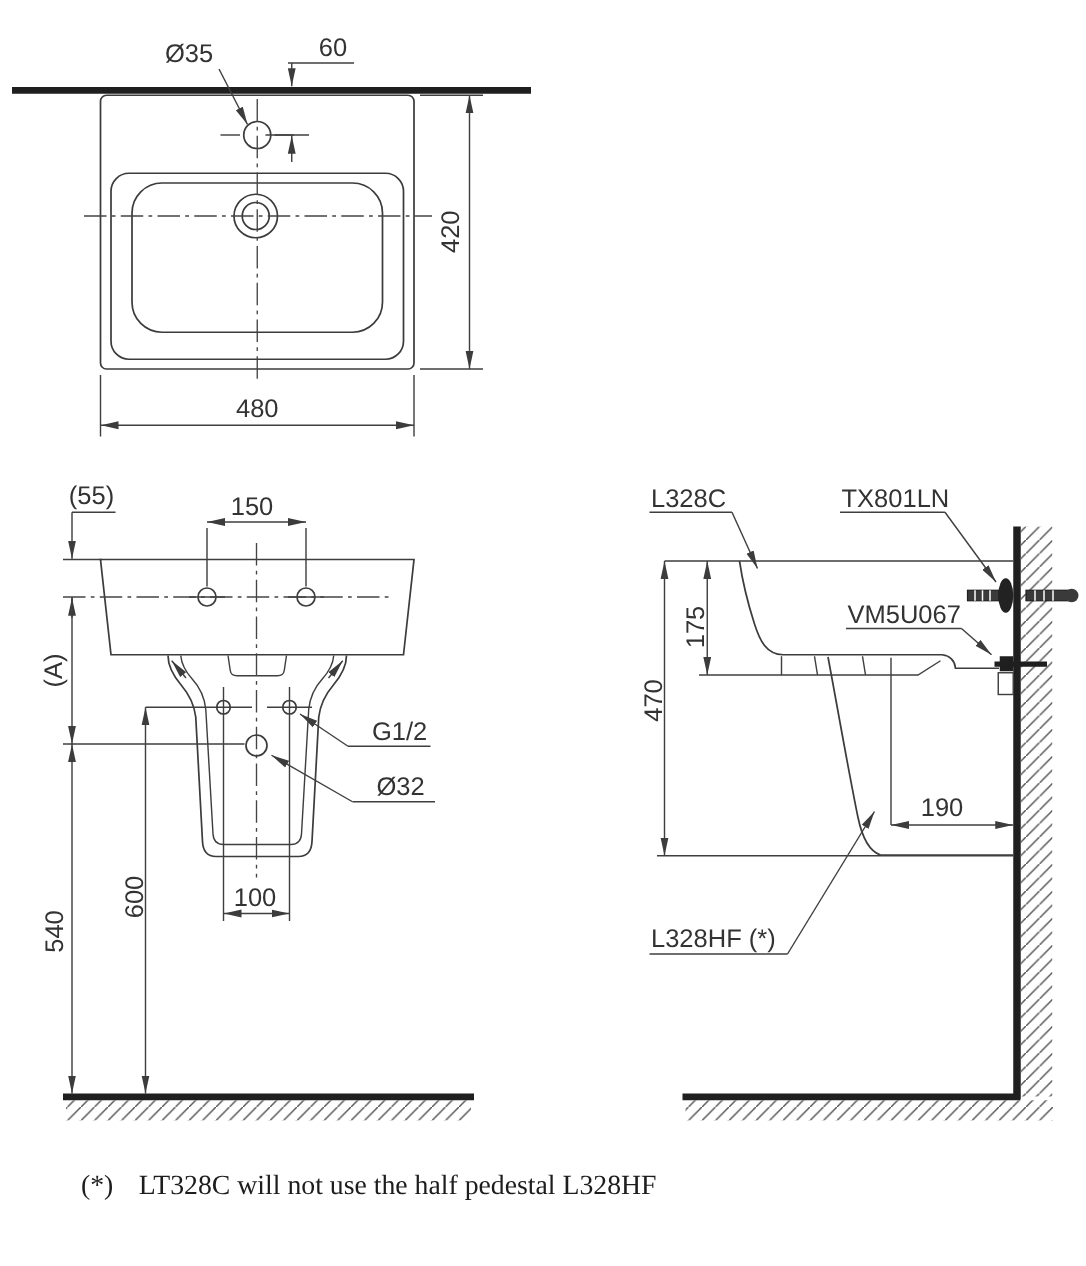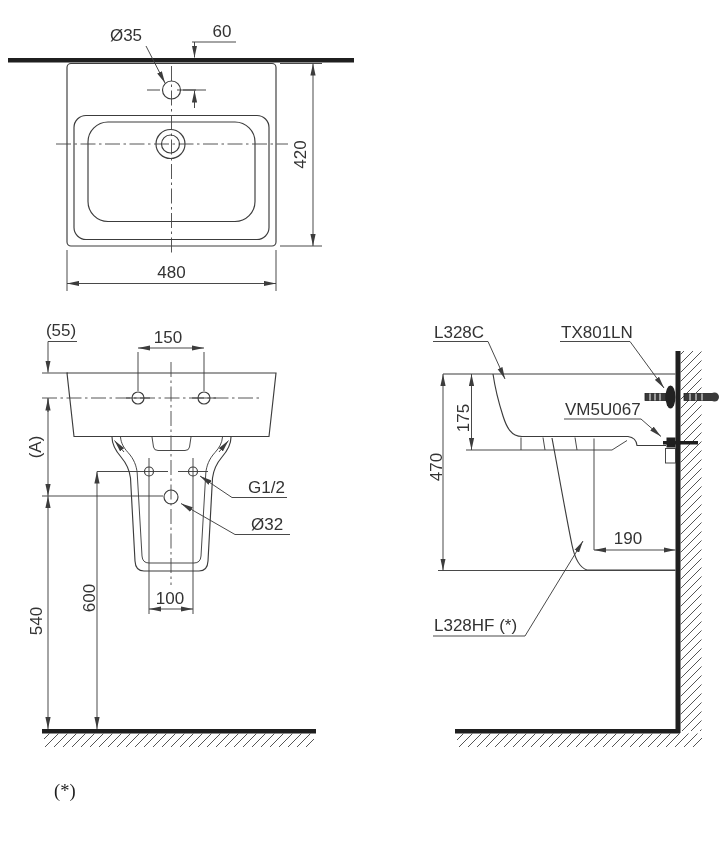--- a/index.html
+++ b/index.html
@@ -183,15 +183,16 @@
       <rect class="solid" x="666.5" y="437.5" width="9" height="10"></rect>
       <rect class="solid" x="663" y="441" width="35" height="3.5"></rect>
       <rect class="thin" x="665.5" y="448.5" width="10" height="14.5" fill="none"></rect>
     </g>
   </g>
 </svg>
 
 <div class="footnote">
   <span>(*)</span>
   <div>
+    <div class="l2">LT328C will not use the half pedestal L328HF</div>
   </div>
 </div>
 </div>
 
 </body></html>

